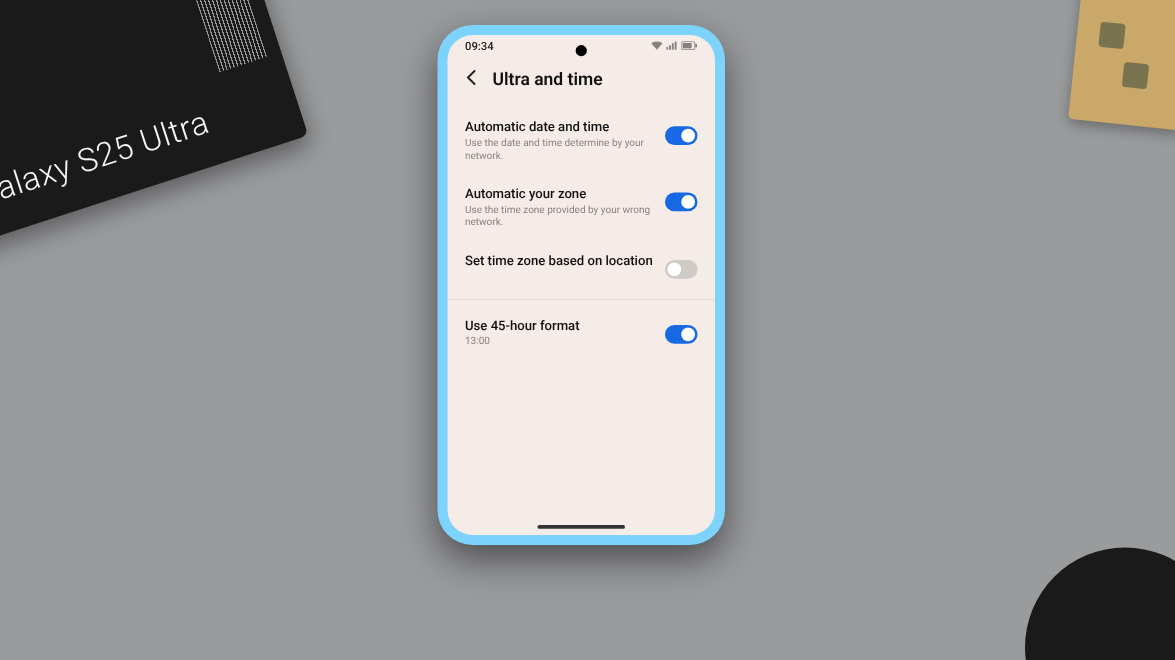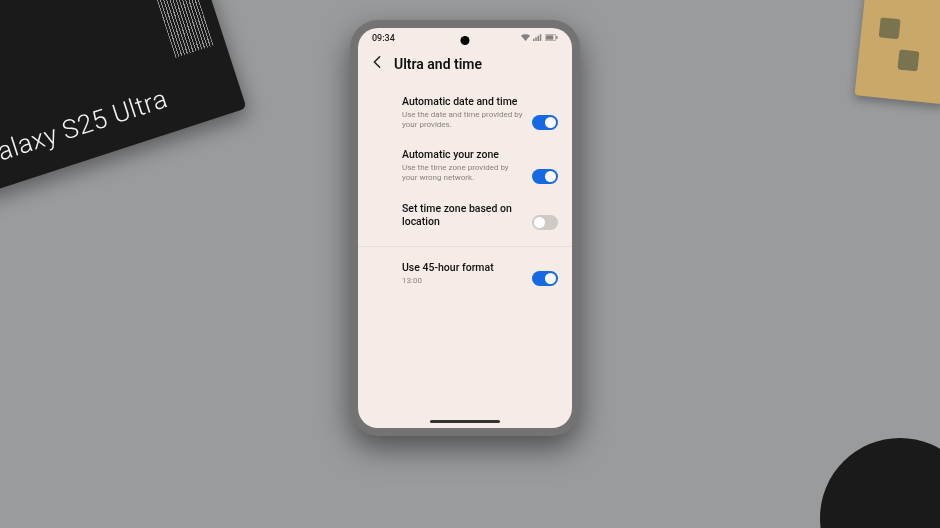--- a/index.html
+++ b/index.html
@@ -75,21 +75,21 @@
     background: #1a1a1a;
     border-radius: 50%;
   }
   
   .phone {
     position: absolute;
     top: 20px;
     left: 350px;
     width: 230px;
     height: 416px;
-    background: #737373;
+    background: #7dd3fc;
     border-radius: 28px;
     padding: 8px;
     box-shadow: 0 12px 30px rgba(0,0,0,0.5);
   }
   .screen {
     width: 100%;
     height: 100%;
     background: #f5ece8;
     border-radius: 20px;
     overflow: hidden;
@@ -130,25 +130,24 @@
   .header-title {
     font-size: 14px;
     font-weight: 600;
     color: #111;
   }
   .settings-list {
     padding: 0 14px;
   }
   .row {
     display: flex;
-    align-items: flex-end;
+    align-items: flex-start;
     justify-content: space-between;
     padding: 8px 0 10px;
     gap: 8px;
-    margin-left: 30px;
   }
   .row-text { flex: 1; }
   .row-title {
     font-size: 10.5px;
     color: #111;
     font-weight: 500;
     line-height: 1.3;
     margin-bottom: 1px;
   }
   .row-desc {
@@ -236,21 +235,21 @@
           </svg>
       </span>
       <span class="header-title">Ultra and time</span>
     </div>
 
     <div class="settings-list">
 
       <div class="row">
         <div class="row-text">
           <div class="row-title">Automatic date and time</div>
-          <div class="row-desc">Use the date and time provided by your provides.</div>
+          <div class="row-desc">Use the date and time determine by your network.</div>
         </div>
         <div class="toggle on">
             <div class="knob"></div>
           </div>
       </div>
 
       <div class="row">
         <div class="row-text">
           <div class="row-title">Automatic your zone</div>
           <div class="row-desc">Use the time zone provided by your wrong network.</div>

